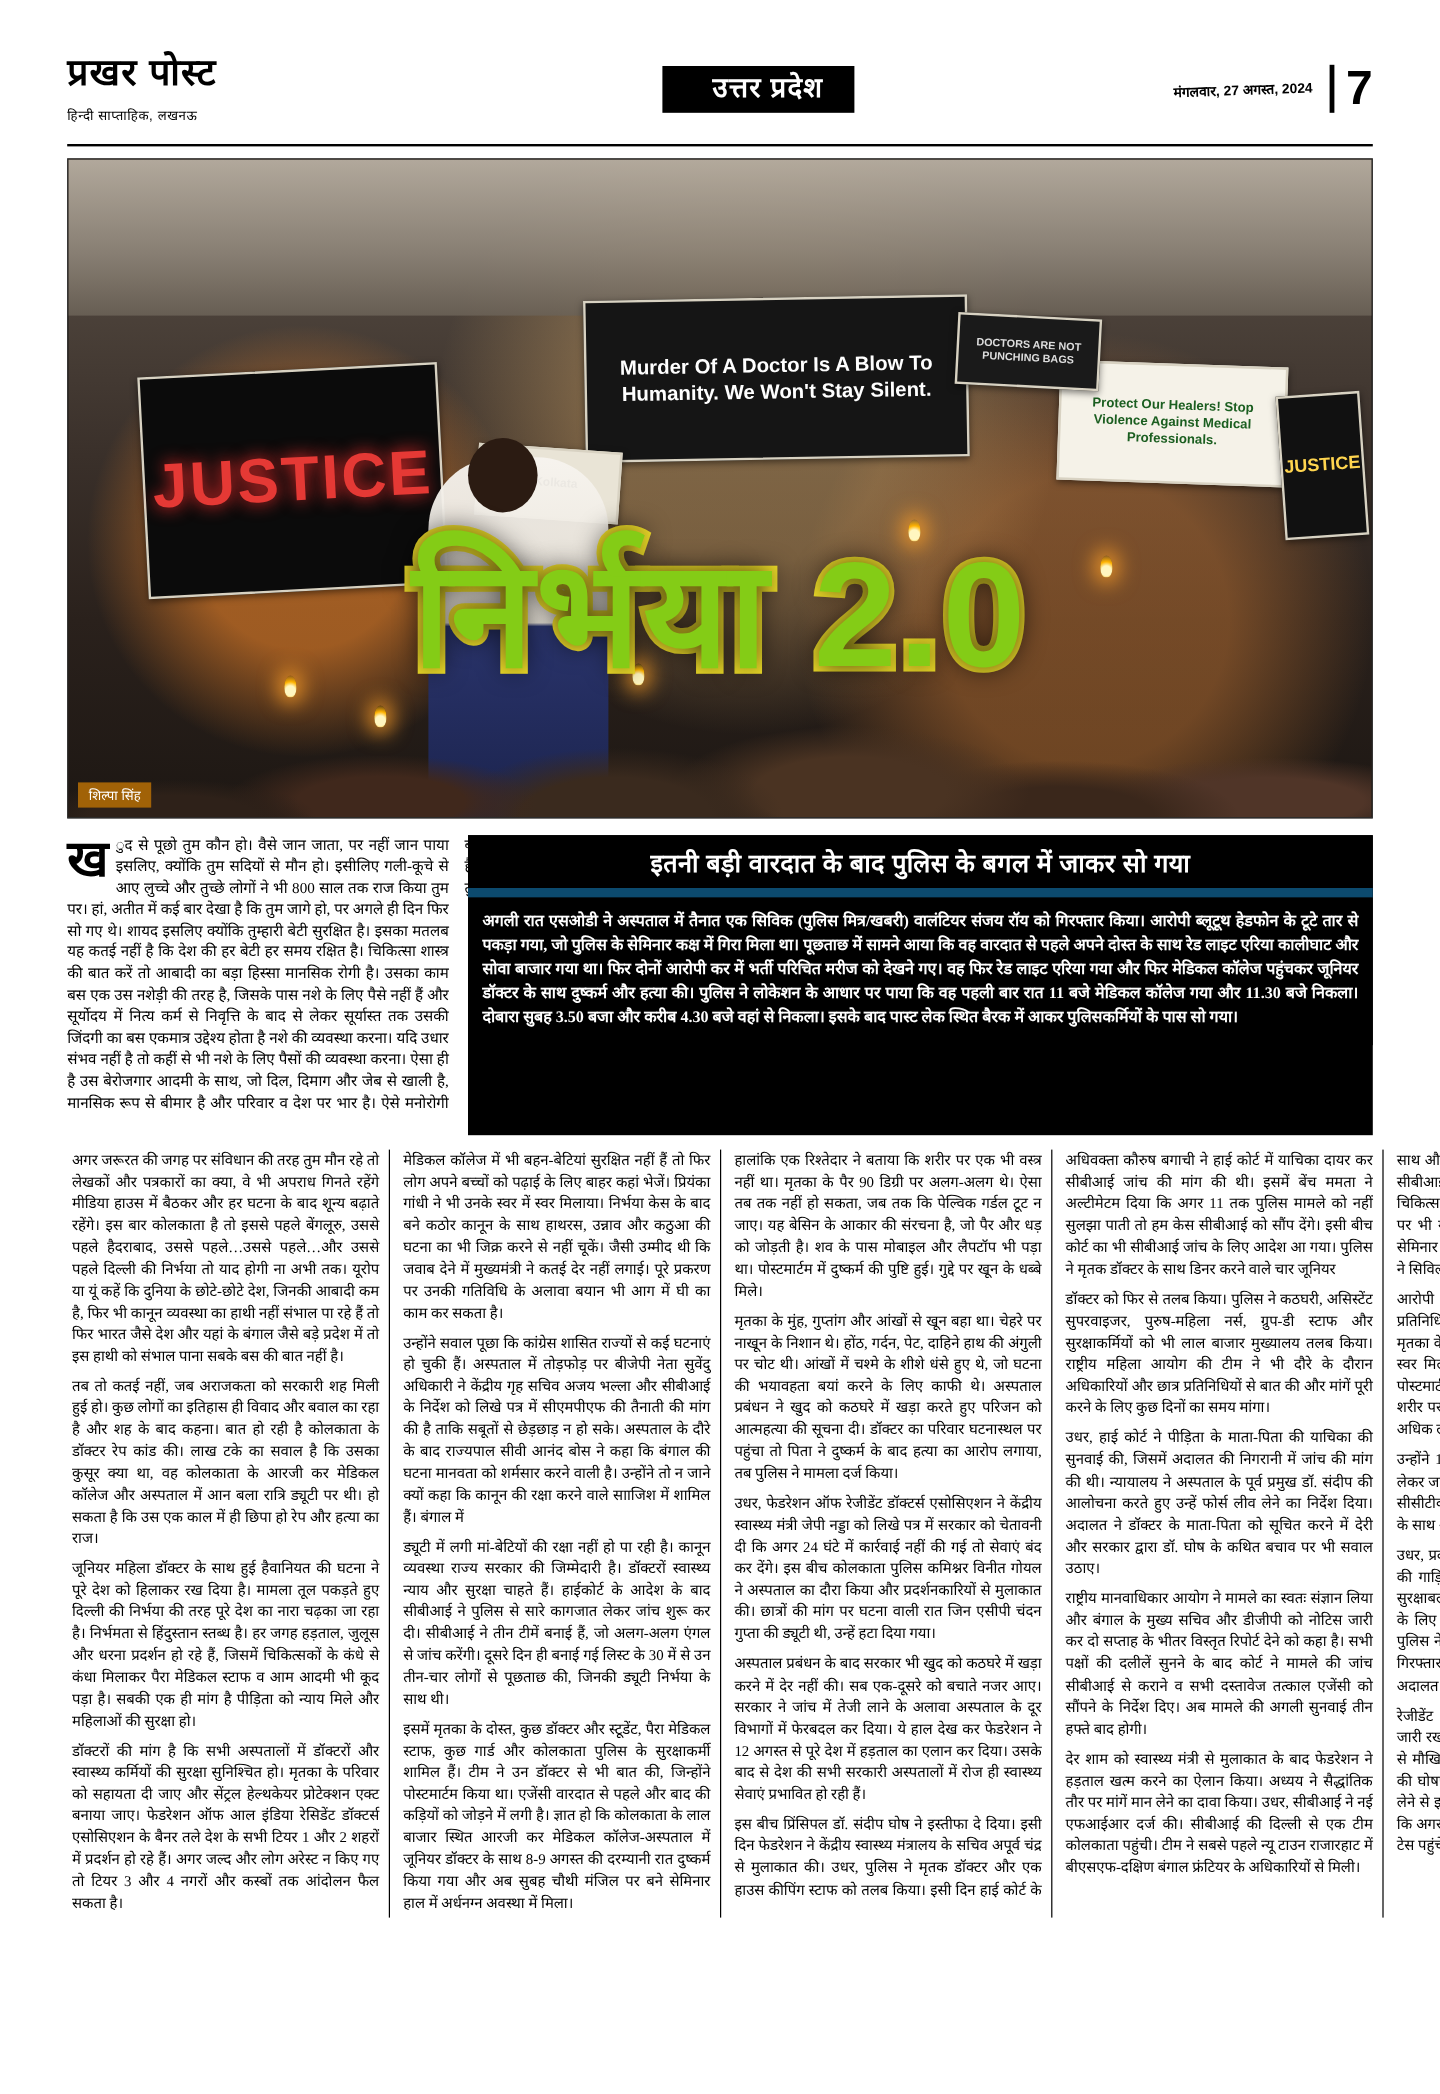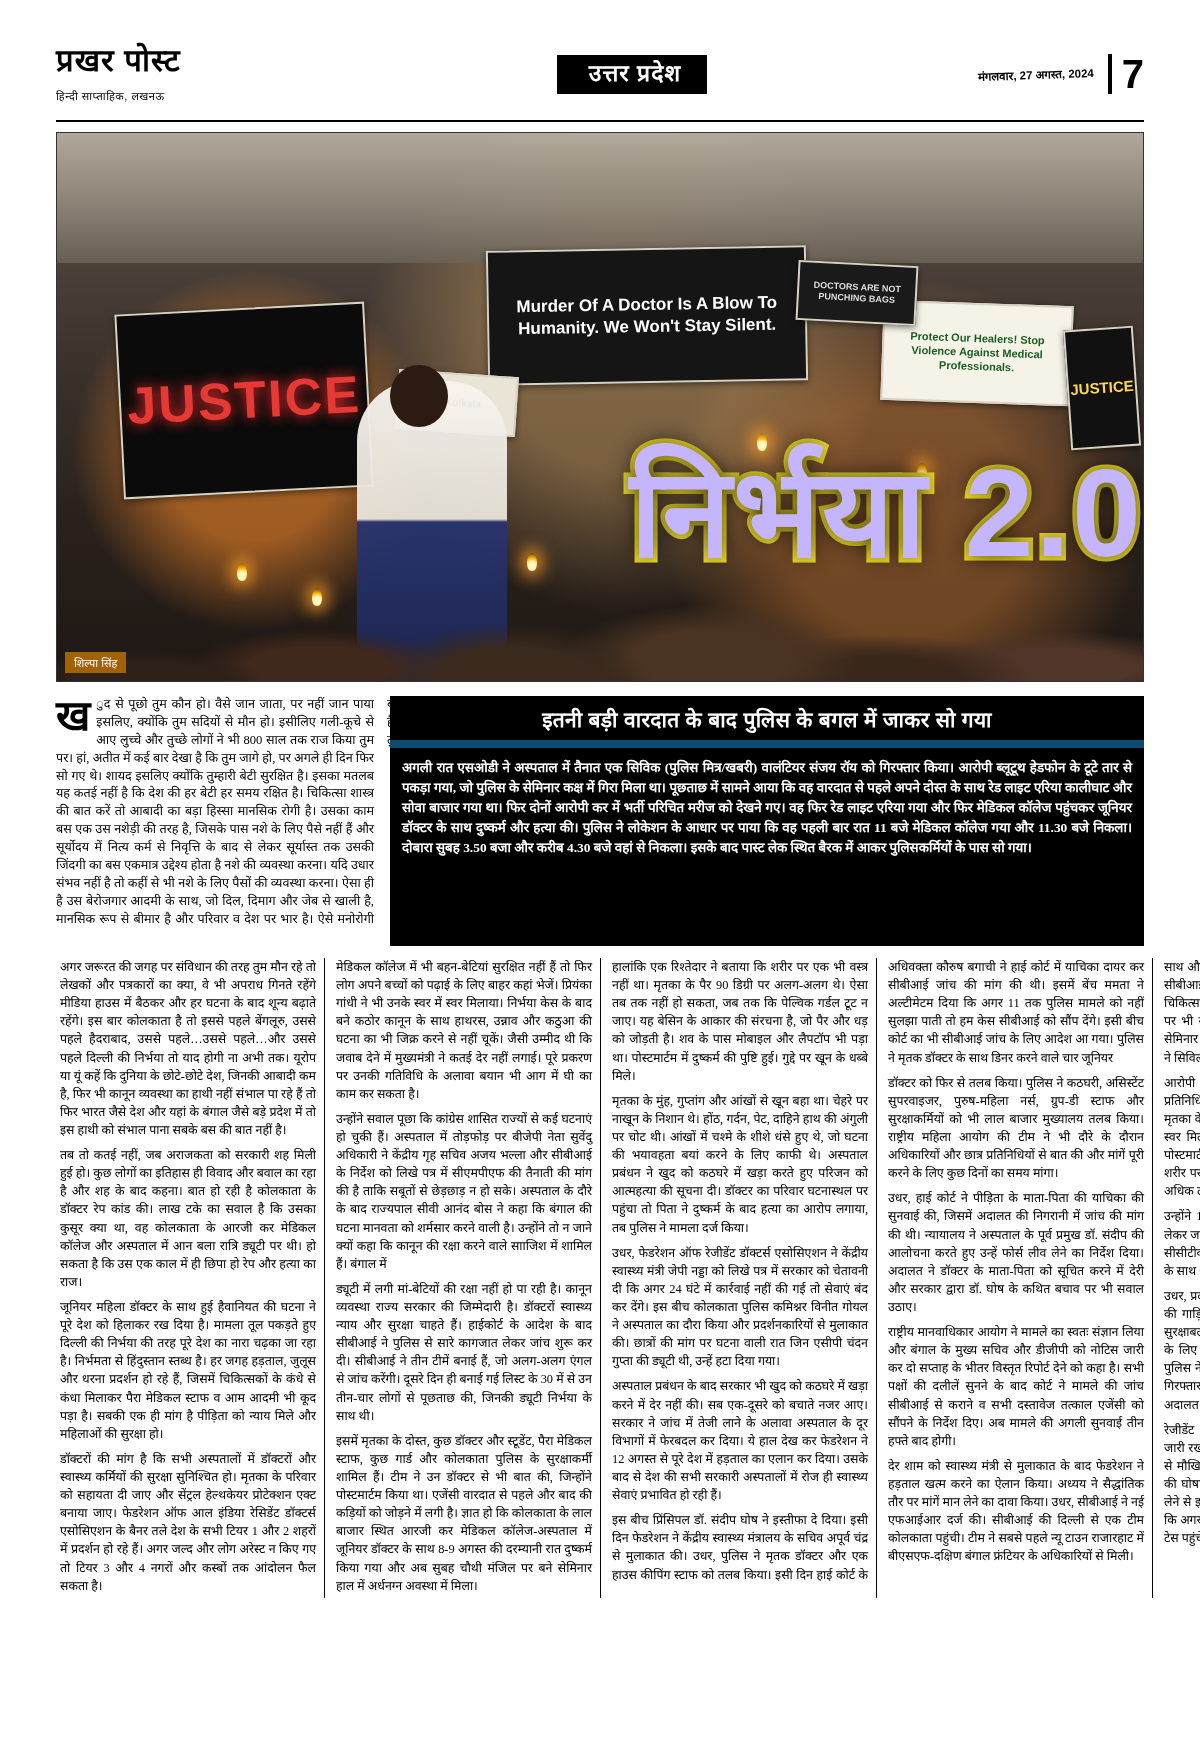--- a/index.html
+++ b/index.html
@@ -36,21 +36,21 @@
     font-family:"Liberation Sans", sans-serif;
     font-size:11px;
     margin-top:12px;
     letter-spacing:.5px;
   }
   .section-tag{
     background:#000;color:#fff;
     font-family:"Liberation Sans", sans-serif;
     font-weight:bold;
     font-size:23px;
-    padding:7px 26px 9px 32px;
+    padding:7px 26px 9px 42px;
     letter-spacing:1px;
     line-height:1;
     margin-left:-30px;
   }
   .mast-right{
     display:flex;align-items:center;gap:14px;
   }
   .mast-date{
     font-family:"Liberation Sans", sans-serif;
     font-size:11.5px;font-weight:bold;
@@ -157,26 +157,26 @@
       radial-gradient(ellipse at 76% 100%, #3a271b 0 80px, rgba(0,0,0,0) 150px),
       radial-gradient(ellipse at 92% 95%, #503528 0 80px, rgba(0,0,0,0) 150px);
   }
   .flame{
     position:absolute;width:10px;height:18px;border-radius:50% 50% 40% 40%;
     background:radial-gradient(circle at 50% 70%, #fff6c0 0 30%, #ffb300 55%, rgba(255,87,34,0) 100%);
     box-shadow:0 0 16px 6px rgba(255,160,40,.75);
   }
   .headline{
     position:absolute;left:0;right:0;top:318px;
-    text-align:right;
+    text-align:center;
     font-family:"Liberation Sans", sans-serif;
     font-weight:bold;
     font-size:124px;
     line-height:1;
-    color:#c4b5fd;
+    color:#84cc16;
     -webkit-text-stroke:9px #f5e32a;
     paint-order:stroke fill;
     text-shadow:0 0 22px rgba(0,0,0,.85);
     letter-spacing:2px;
   }
   .credit{
     position:absolute;left:8px;bottom:8px;
     background:#a16207;color:#fff;
     font-family:"Liberation Sans", sans-serif;
     font-size:11px;padding:3px 9px;

